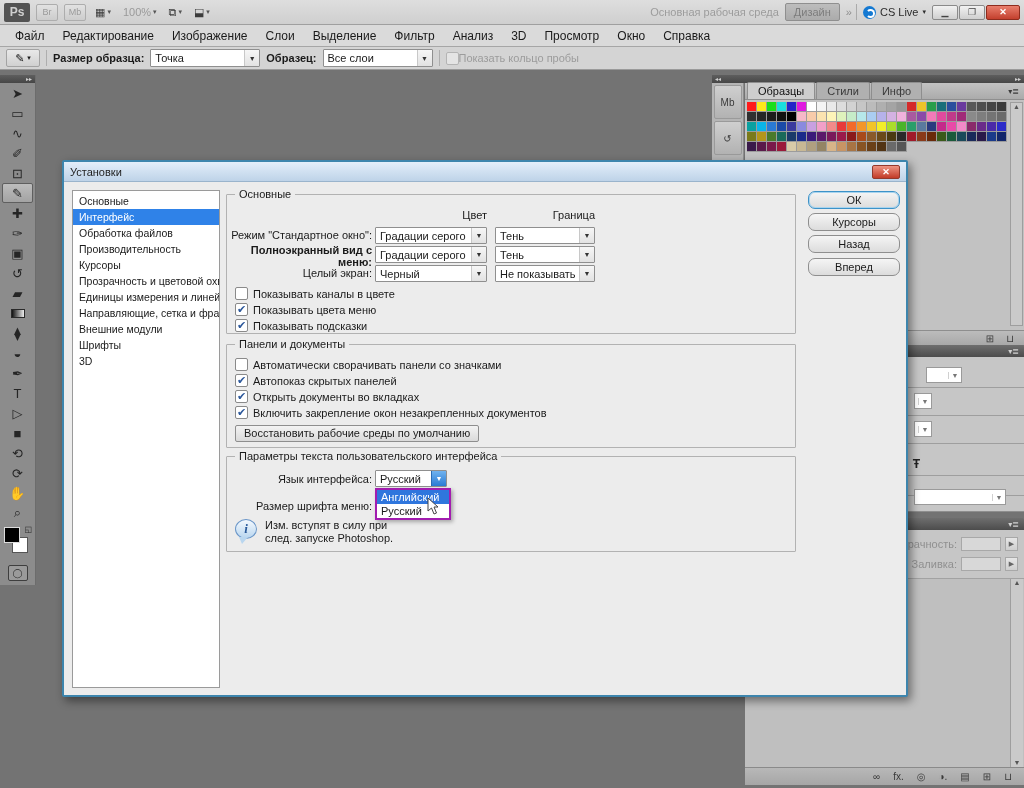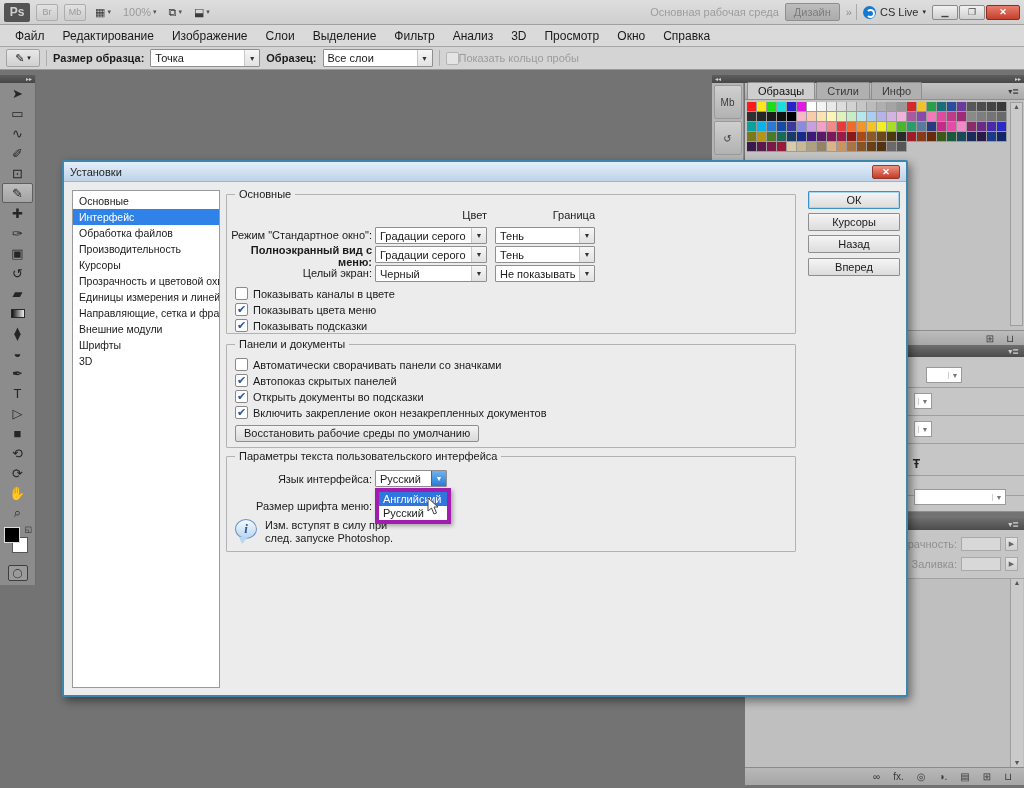--- a/index.html
+++ b/index.html
@@ -141,37 +141,37 @@
     background:linear-gradient(#ee9482,#c23b28); color:#fff; font-size:9px; font-weight:bold;
     display:flex; align-items:center; justify-content:center; }
 
   .dlg-list { position:absolute; left:8px; top:28px; width:148px; height:498px; background:#fff;
     border:1px solid #9a9a9a; padding-top:2px; }
   .dlg-list-item { height:16px; line-height:16px; padding-left:6px; white-space:nowrap;
     overflow:hidden; font-size:10.5px; }
   .dlg-list-item.selected { background:#2f82e8; color:#fff; }
 
   .dlg-btn { position:absolute; left:744px; width:92px; height:18px; border:1px solid #8e8e8e;
-    border-radius:1px; background:linear-gradient(#f5f5f5,#dcdcdc); text-align:center;
+    border-radius:7px; background:linear-gradient(#f5f5f5,#dcdcdc); text-align:center;
     line-height:16px; font-size:11px; }
   .dlg-btn.default { border:1px solid #3c92c8; box-shadow:0 0 0 1px #a9d4ee inset; }
 
   .groupbox { position:absolute; left:162px; width:570px; border:1px solid #b2b2b2;
     border-radius:1px; }
   .legend { position:absolute; top:-7px; left:8px; background:#ececec; padding:0 4px; }
   .g1-label { position:absolute; width:145px; text-align:right; }
   .colhead { position:absolute; text-align:right; }
   .check-row { position:absolute; display:flex; align-items:center; gap:5px; }
   .cb { width:13px; height:13px; background:#fff; border:1px solid #8a8a8a; border-radius:2px;
     display:flex; align-items:center; justify-content:center; font-size:11px; color:#2b579a;
     line-height:1; }
   .push-btn { position:absolute; height:17px; border:1px solid #8e8e8e; border-radius:2px;
     background:linear-gradient(#f3f3f3,#dadada); padding:0 8px; line-height:15px; }
 
-  .dropdown-list { position:absolute; width:76px; background:#fff; border:4px solid #a21caf;
+  .dropdown-list { position:absolute; width:76px; background:#fff; border:2px solid #a21caf;
     box-shadow:2px 2px 4px rgba(0,0,0,.3); z-index:30; }
   .dd-item { height:14px; line-height:14px; padding-left:4px; }
   .dd-item.selected { background:#2f76dd; color:#fff; }
 
   .cursor-arrow { position:absolute; z-index:40; }
 
   .info-balloon { position:absolute; width:24px; height:22px; }
   .info-circle { width:22px; height:20px; border-radius:50%; border:1px solid #6a96c8;
     background:linear-gradient(#f4f9fe,#b9d6ef); display:flex; align-items:center;
     justify-content:center; color:#2a5a9a; font-family:"Liberation Serif", serif;
@@ -592,21 +592,21 @@
           <div class="check-row" style="left: 8px; top: 13px;">
             <span class="cb"></span>
             <span>Автоматически сворачивать панели со значками</span>
           </div>
           <div class="check-row" style="left: 8px; top: 29px;">
             <span class="cb">✔</span>
             <span>Автопоказ скрытых панелей</span>
           </div>
           <div class="check-row" style="left: 8px; top: 45px;">
             <span class="cb">✔</span>
-            <span>Открыть документы во подсказки</span>
+            <span>Открыть документы во вкладках</span>
           </div>
           <div class="check-row" style="left: 8px; top: 61px;">
             <span class="cb">✔</span>
             <span>Включить закрепление окон незакрепленных документов</span>
           </div>
         </div>
       <div class="push-btn" style="left:8px; top:80px">Восстановить рабочие среды по умолчанию</div>
     </div>
 
     <div class="groupbox" style="top:294px; height:96px">

